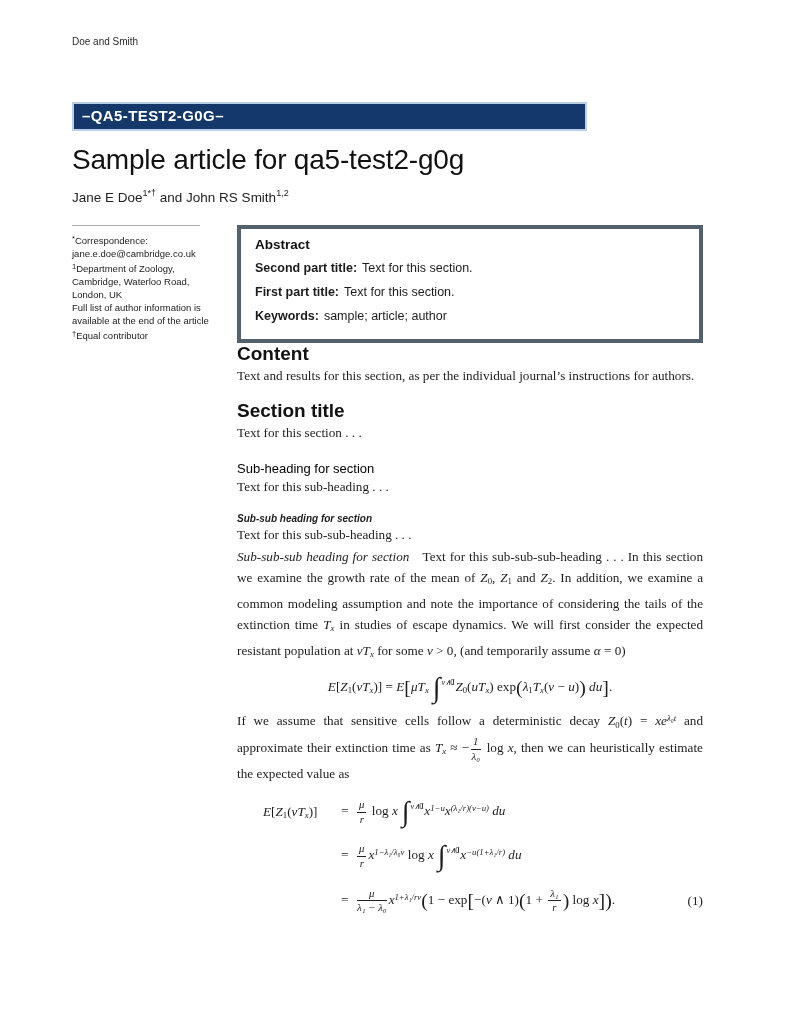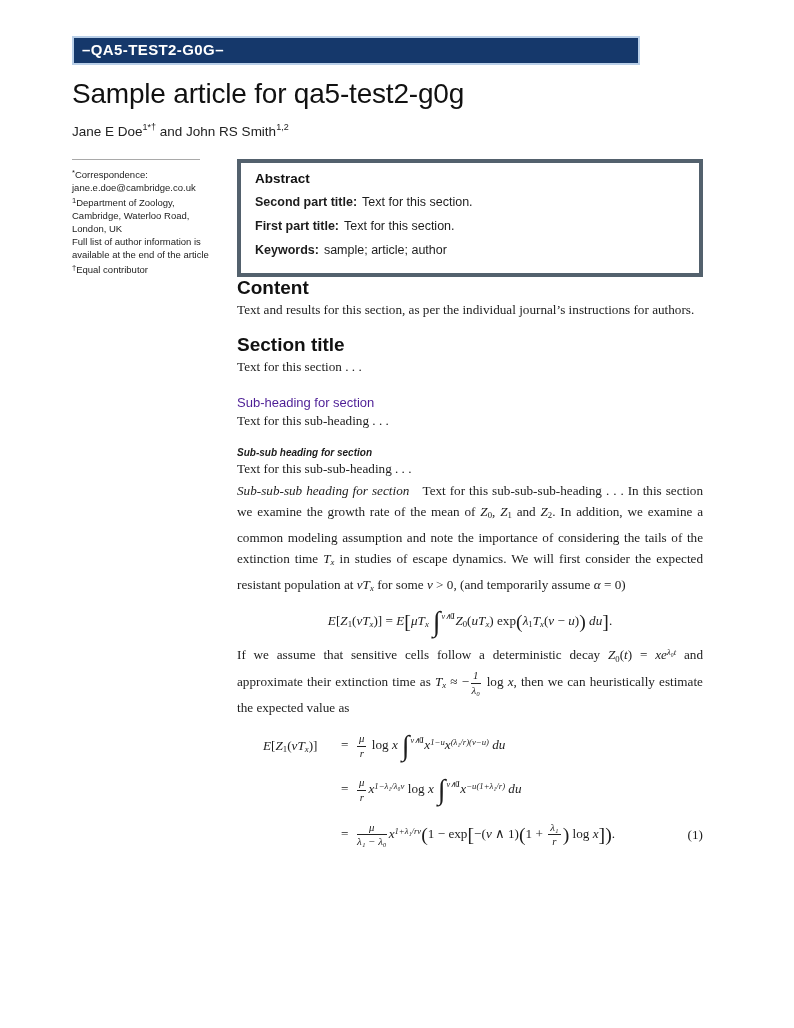--- a/index.html
+++ b/index.html
@@ -3,21 +3,21 @@
 <meta charset="utf-8">
 <style>
   html,body { margin:0; padding:0; background:#ffffff; }
   .page {
     position:relative; width:794px; height:1028px; background:#fff;
     box-sizing:border-box; padding:36px 91px 0 72px; overflow:hidden;
     font-family:"Liberation Serif", serif; color:#1c1c1c;
   }
   .running-header { font-family:"Liberation Sans",sans-serif; font-size:10px; color:#2b2b2b; }
   .banner {
-    width:568px; box-sizing:border-box;
+    margin-top:55px; width:515px; box-sizing:border-box;
     padding:3px 8px 4px; border:2px solid #b9cfe8; background:#15386b;
   }
   .banner .banner-label {
     font-family:"Liberation Sans",sans-serif; font-weight:bold; color:#ffffff;
     font-size:15px; letter-spacing:0.4px;
   }
   .title {
     font-family:"Liberation Sans",sans-serif; font-weight:500; font-size:28px;
     line-height:1.15; margin:13px 0 0 0; color:#111; letter-spacing:-0.2px;
   }
@@ -32,21 +32,21 @@
     flex:1; border:4px solid #a21caf; box-sizing:border-box;
     padding:8px 14px 10px; font-family:"Liberation Sans",sans-serif;
   }
   .abstract-heading { font-weight:bold; font-size:13.5px; color:#111; }
   .abstract-row { font-size:12.5px; margin-top:8px; line-height:16px; }
   .abstract-row .lbl { font-weight:bold; }
   .abstract-row .val { margin-left:5px; }
   .main-col { margin-left:165px; width:466px; }
   .mt-content { margin-top:29px; }
   .h-section { font-family:"Liberation Sans",sans-serif; font-weight:bold; font-size:19px; color:#111; margin:0; }
-  .h-sub { font-family:"Liberation Sans",sans-serif; font-weight:normal; font-size:13px; color:#4c1d95; margin:17px 0 0 0; }
+  .h-sub { font-family:"Liberation Sans",sans-serif; font-weight:normal; font-size:13px; color:#000000; margin:17px 0 0 0; }
   .h-subsub { font-family:Liberation Sans, sans-serif; font-style:italic; font-size:10px; margin:16px 0 0 0; }
   p.body { font-size:13.2px; line-height:21.5px; text-align:justify; margin:0; }
   .pt-4 { margin-top:4px; } .pt-2 { margin-top:2px; }
   .mt-section { margin-top:14px; } .mt-para { margin-top:14px; }
   
   .math, .eq-display, .eq-row { font-size:13.2px; }
   .mi, .mit { font-style:italic; }
   .mr, .mtx { font-style:normal; }
   .msup { font-size:0.66em; vertical-align:0.5em; }
   .msub { font-size:0.66em; vertical-align:-0.25em; }
@@ -64,20 +64,21 @@
   .eq-row { display:flex; align-items:center; min-height:44px; }
   .eq-lhs { width:104px; padding-left:26px; box-sizing:border-box; white-space:nowrap; flex:0 0 104px; }
   .eq-rhs { flex:1; white-space:nowrap; }
   .eq-tag { flex:0 0 38px; text-align:right; }
 </style>
 </head>
 <body>
 
 <div class="page">
 
+  <div class="running-header">Doe and Smith</div>
 
   <div class="banner" style="background: rgb(21, 56, 107); border-color: rgb(185, 207, 232);">
     <span class="banner-label">–QA5-TEST2-G0G–</span>
   </div>
 
   <h1 class="title">Sample article for qa5-test2-g0g</h1>
 
   <div class="authors"><span>Jane E Doe</span><sup>1*†</sup><span> and </span><span>John RS Smith</span><sup>1,2</sup></div>
 
   <div class="meta-row">

